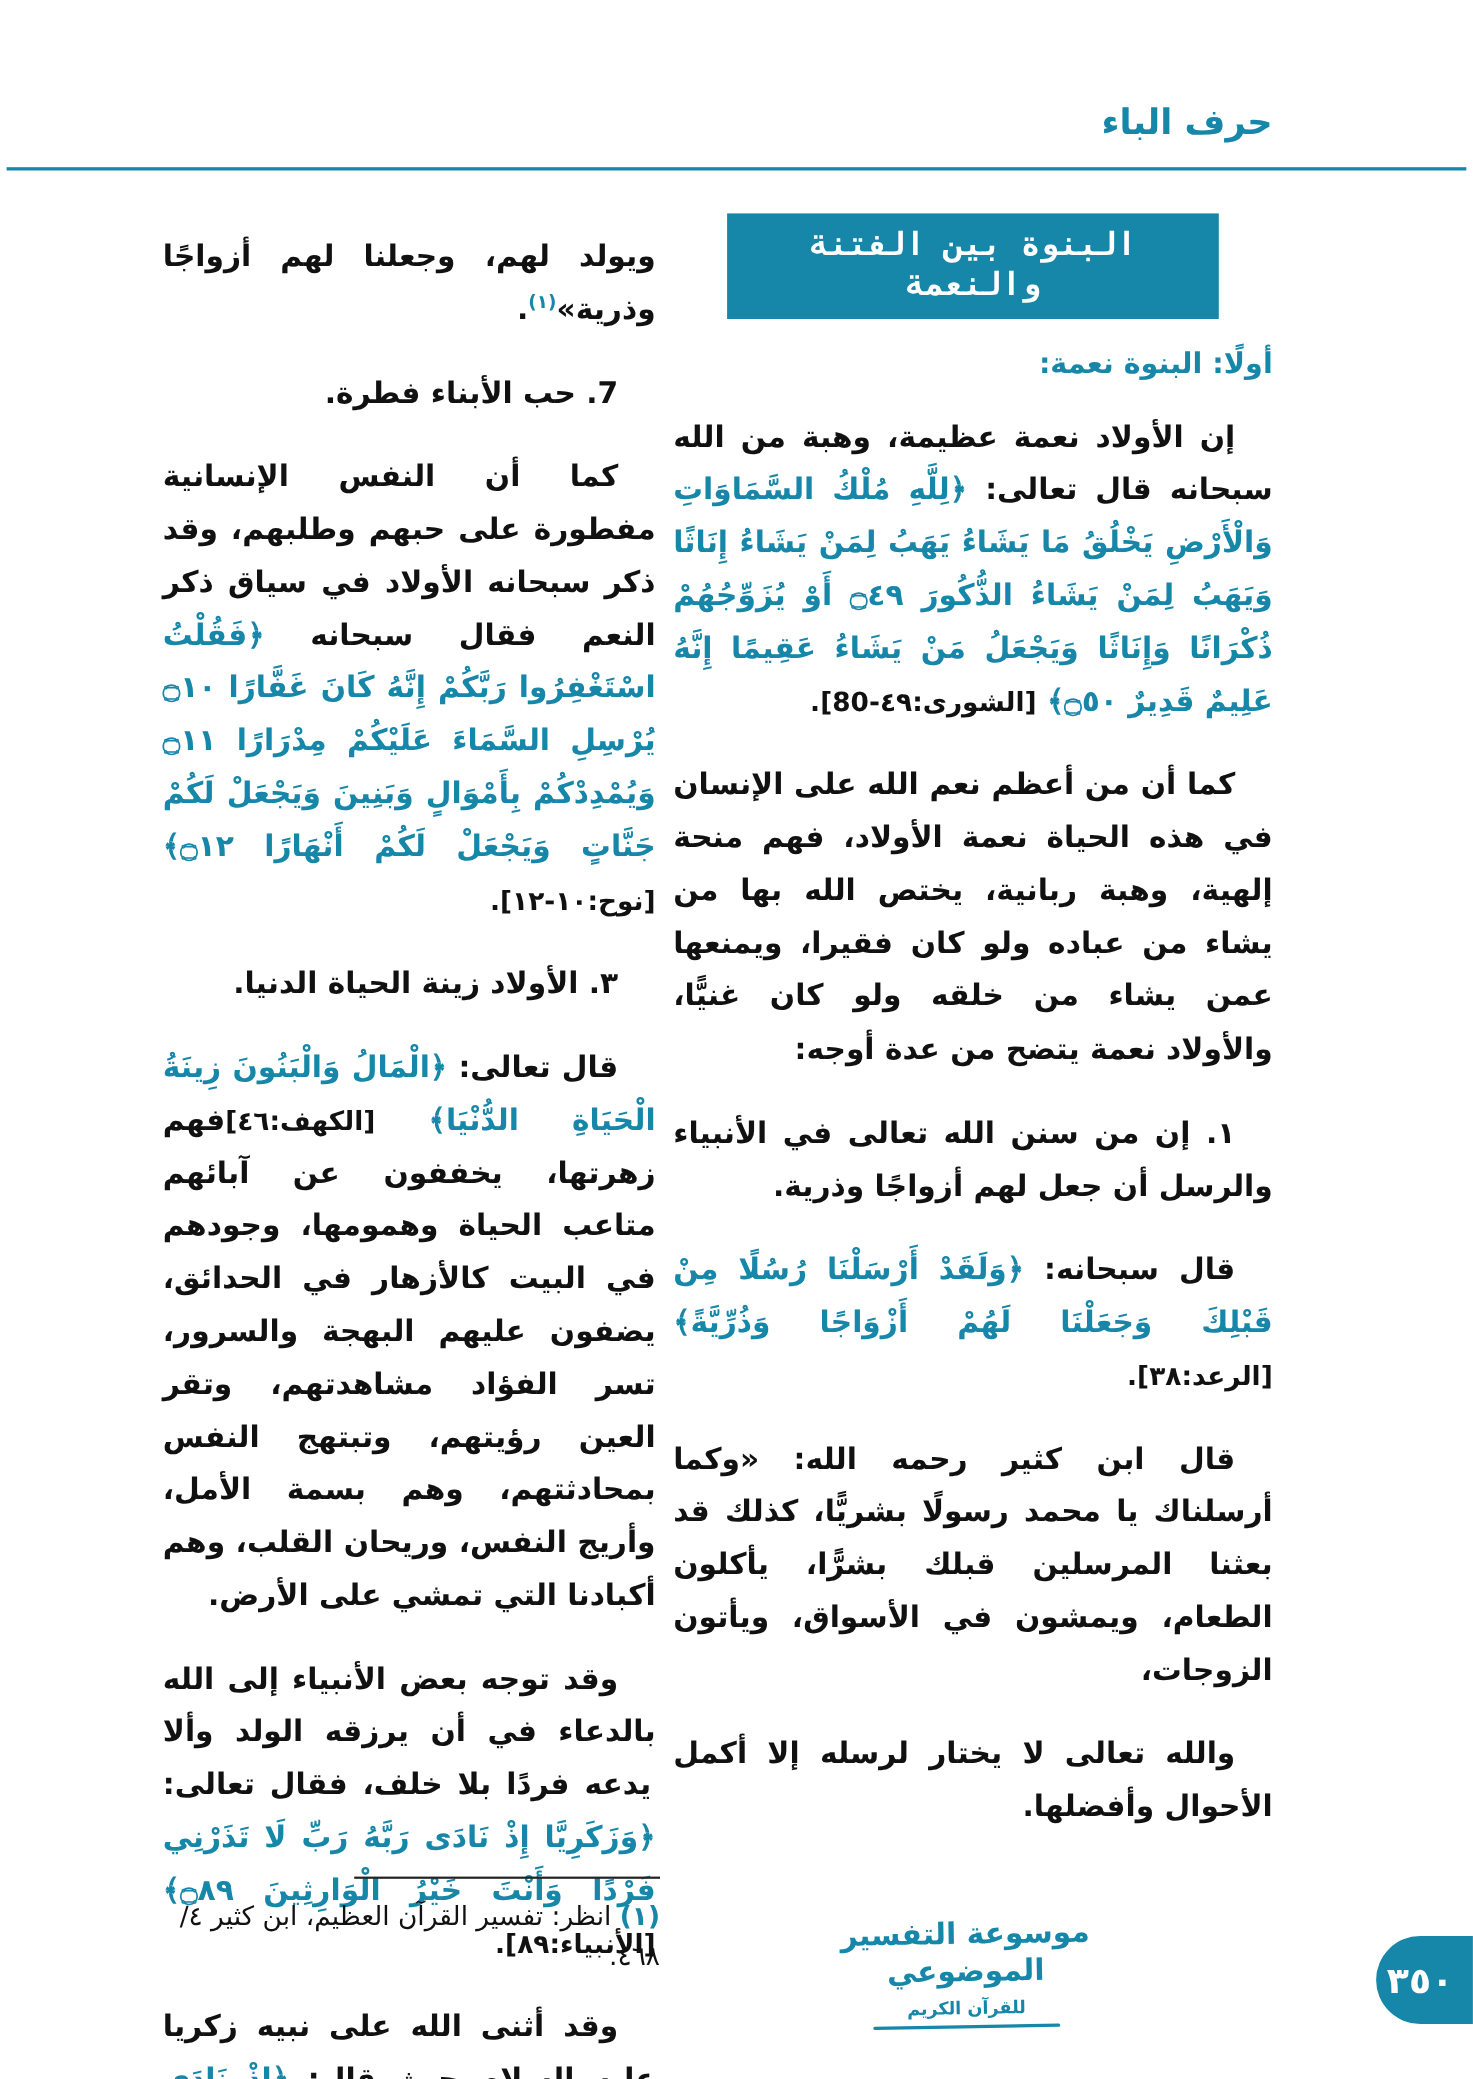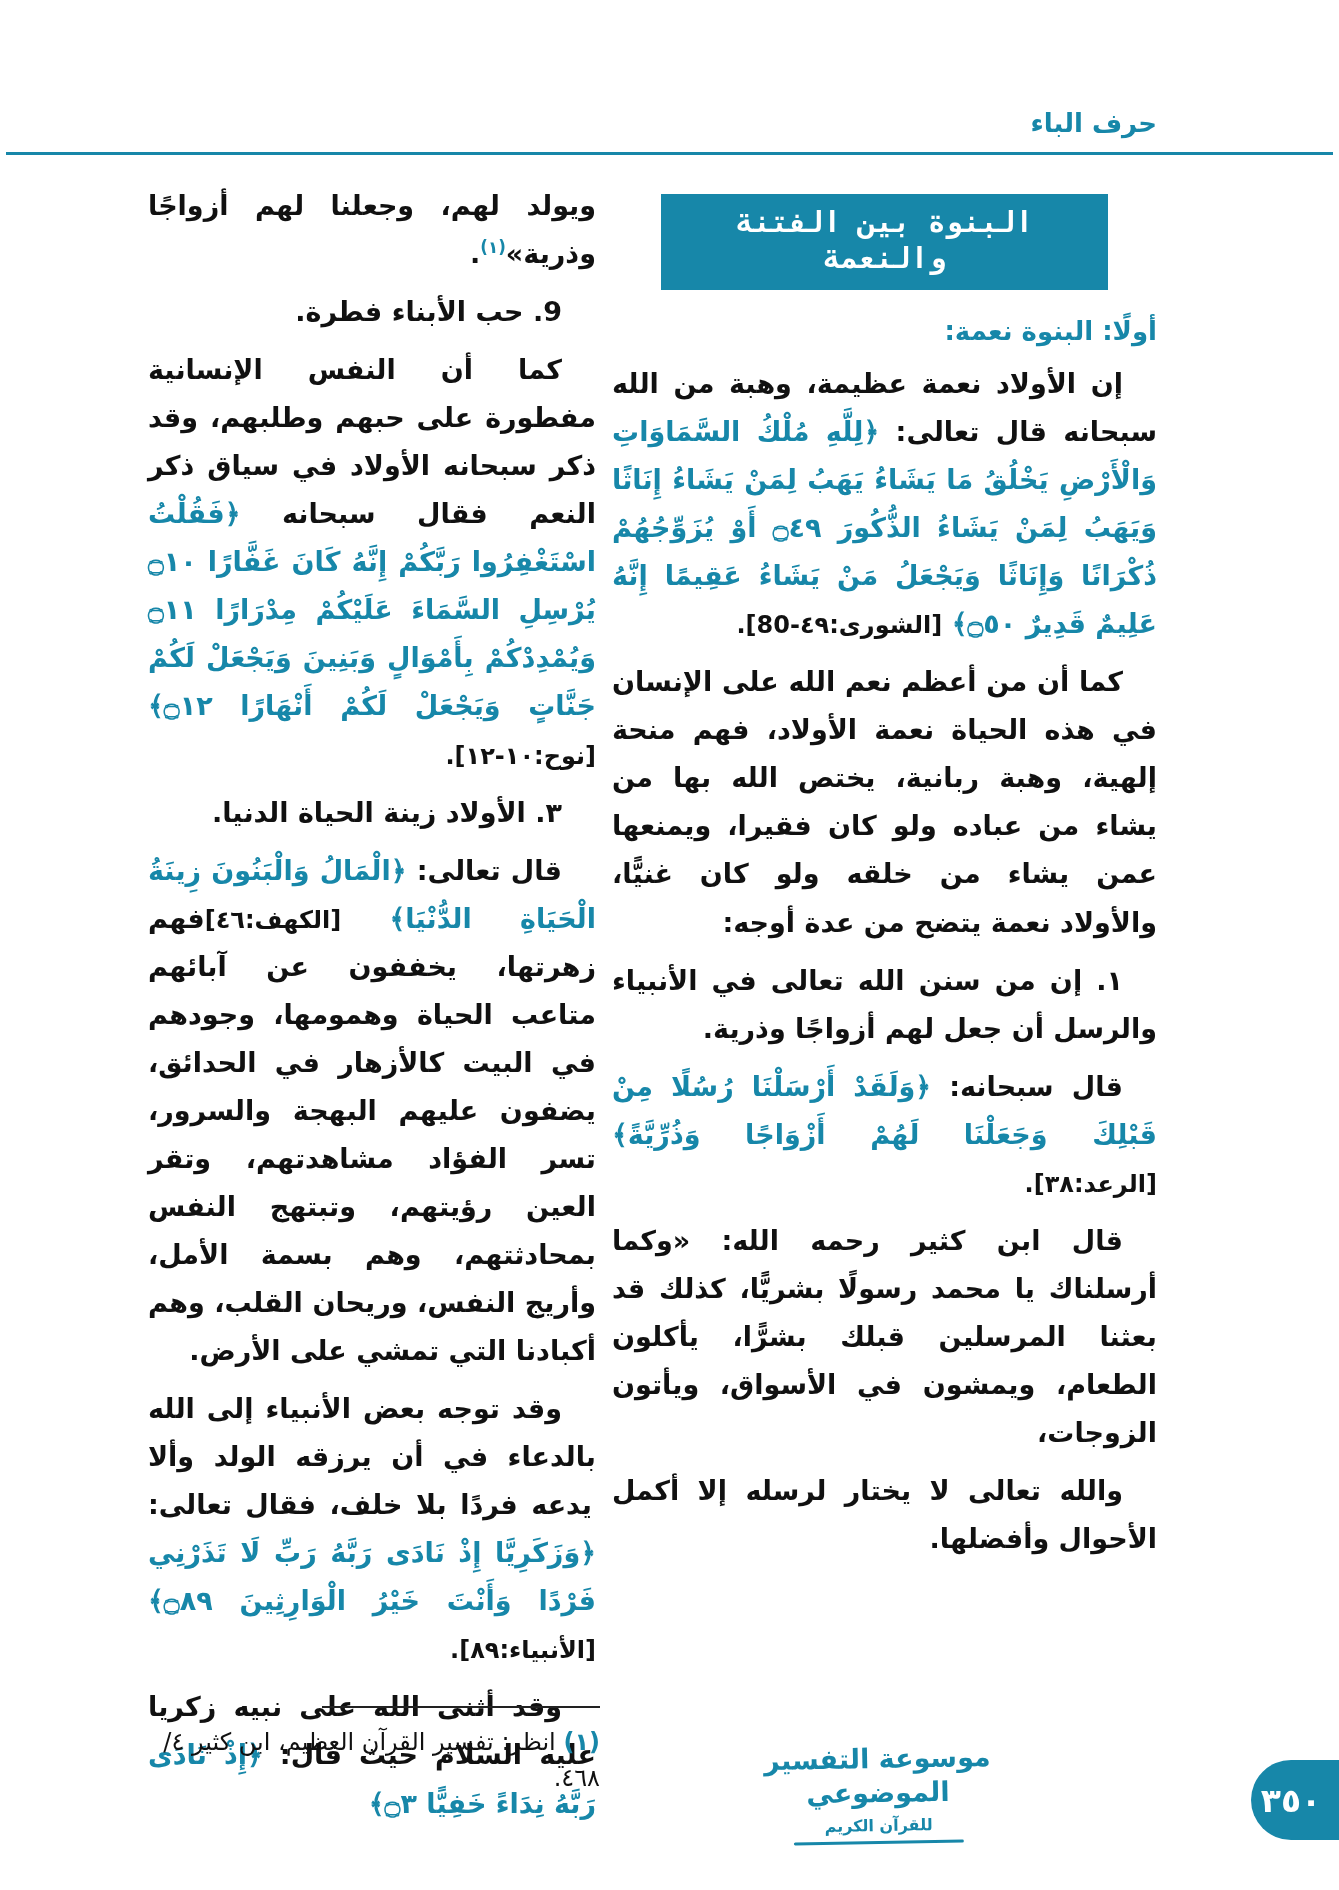--- a/index.html
+++ b/index.html
@@ -14,22 +14,22 @@
     font-family:"DejaVu Sans","Liberation Serif",serif;
     direction:rtl;
     position:relative;
     overflow:hidden;
     color:var(--ink);
   }
   .page{position:absolute;inset:0;background:#ffffff;}
 
   
   .header-title{
-    position:absolute;top:108px;right:182px;
-    color:var(--accent);font-size:26px;font-weight:700;
+    position:absolute;top:92px;right:182px;
+    color:var(--accent);font-size:32px;font-weight:700;
     letter-spacing:1px;
   }
   .header-rule{
     position:absolute;top:152px;left:6px;right:6px;height:3px;
     background:var(--accent);
   }
 
   
   .columns{
     position:absolute;top:182px;right:182px;width:1009px;
@@ -53,20 +53,21 @@
     color:var(--accent);
     font-size:26px;font-weight:700;
     margin:4px 0 14px 0;
     text-align:right;
   }
   .para{
     font-size:27px;
     font-weight:700;
     line-height:1.78;
     margin-bottom:10px;
+    margin-top:28px;
   }
   .indent{text-indent:34px;}
   .quran{color:var(--accent);font-weight:700;}
   .ref{color:var(--ink);font-size:24px;font-weight:700;}
   .fn-sup{
     color:var(--accent);
     font-size:0.62em;
     vertical-align:super;
     font-weight:700;
   }
@@ -140,21 +141,21 @@
       <p class="para indent">قال ابن كثير رحمه الله: «وكما أرسلناك يا محمد رسولًا بشريًّا، كذلك قد بعثنا المرسلين قبلك بشرًّا، يأكلون الطعام، ويمشون في الأسواق، ويأتون الزوجات،</p>
 
       <p class="para indent">والله تعالى لا يختار لرسله إلا أكمل الأحوال وأفضلها.</p>
     </section>
 
     <section class="col col-left">
       <p class="para">
         <span>ويولد لهم، وجعلنا لهم أزواجًا وذرية»</span><span class="fn-sup">(١)</span><span>.</span>
       </p>
 
-      <p class="para indent">9. حب الأبناء فطرة.</p>
+      <p class="para indent">7. حب الأبناء فطرة.</p>
 
       <p class="para indent">
         <span>كما أن النفس الإنسانية مفطورة على حبهم وطلبهم، وقد ذكر سبحانه الأولاد في سياق ذكر النعم فقال سبحانه </span>
         <span class="quran">﴿فَقُلْتُ اسْتَغْفِرُوا رَبَّكُمْ إِنَّهُ كَانَ غَفَّارًا ۝١٠ يُرْسِلِ السَّمَاءَ عَلَيْكُمْ مِدْرَارًا ۝١١ وَيُمْدِدْكُمْ بِأَمْوَالٍ وَبَنِينَ وَيَجْعَلْ لَكُمْ جَنَّاتٍ وَيَجْعَلْ لَكُمْ أَنْهَارًا ۝١٢﴾</span>
         <span class="ref"> [نوح:١٠-١٢].</span>
       </p>
 
       <p class="para indent">٣. الأولاد زينة الحياة الدنيا.</p>
 
       <p class="para indent">

